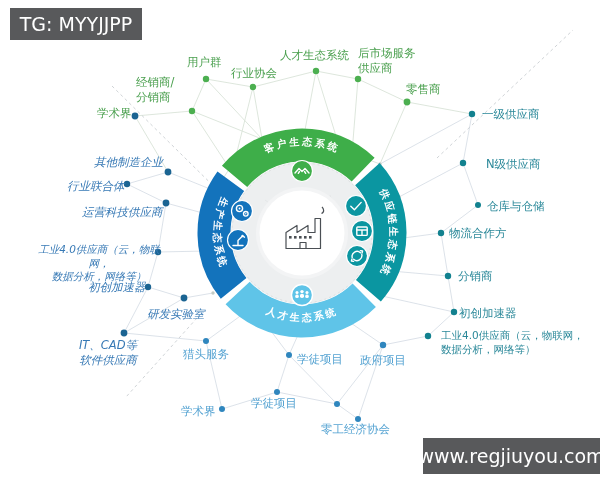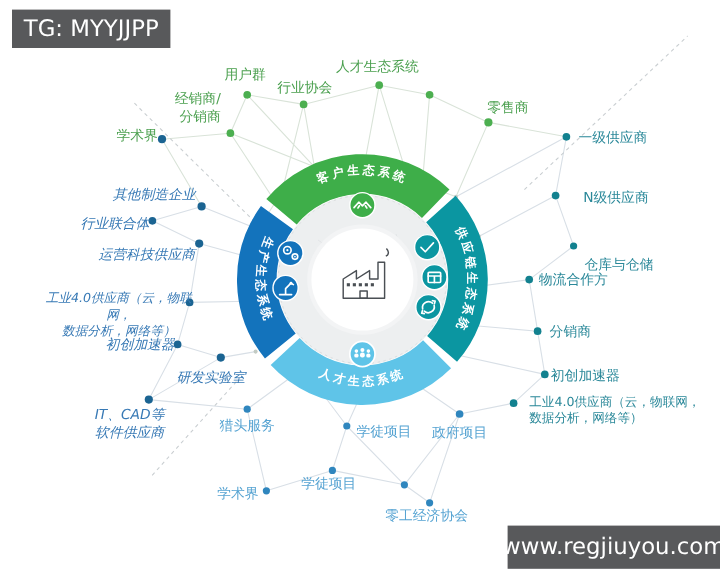--- a/index.html
+++ b/index.html
@@ -194,22 +194,24 @@
           </g>
           <rect class="fct" x="300" y="242.5" width="6" height="6"></rect>
         </g>
       </g>
     </g>
   </svg>
 
   <div class="node n-customer" style="left:187px;top:55px">用户群</div>
   <div class="node n-customer" style="left:231px;top:66px">行业协会</div>
   <div class="node n-customer" style="left:280px;top:48px">人才生态系统</div>
+  <div class="node n-customer" style="left:358px;top:46px">后市场服务
+供应商</div>
   <div class="node n-customer" style="left:406px;top:82px">零售商</div>
-  <div class="node n-customer" style="left:136px;top:75px;width:48px;text-align:right">经销商/
+  <div class="node n-customer" style="left:136px;top:75px;width:48px;text-align:left">经销商/
 分销商</div>
   <div class="node n-customer" style="left:97px;top:106px">学术界</div>
 
   <div class="node n-production" style="left:94px;top:155px">其他制造企业</div>
   <div class="node n-production" style="left:67px;top:179px">行业联合体</div>
   <div class="node n-production" style="left:82px;top:205px">运营科技供应商</div>
   <div class="node n-production small" style="left:28px;top:243px;width:142px;text-align:center">工业4.0供应商（云，物联网，
 数据分析，网络等）</div>
   <div class="node n-production" style="left:88px;top:280px">初创加速器</div>
   <div class="node n-production" style="left:147px;top:307px">研发实验室</div>
@@ -218,21 +220,21 @@
 
   <div class="node n-talent" style="left:183px;top:347px">猎头服务</div>
   <div class="node n-talent" style="left:297px;top:352px">学徒项目</div>
   <div class="node n-talent" style="left:360px;top:353px">政府项目</div>
   <div class="node n-talent" style="left:251px;top:396px">学徒项目</div>
   <div class="node n-talent" style="left:181px;top:404px">学术界</div>
   <div class="node n-talent" style="left:321px;top:422px">零工经济协会</div>
 
   <div class="node n-supply" style="left:482px;top:107px">一级供应商</div>
   <div class="node n-supply" style="left:486px;top:157px">N级供应商</div>
-  <div class="node n-supply" style="left:487px;top:213px">仓库与仓储</div>
+  <div class="node n-supply" style="left:487px;top:199px">仓库与仓储</div>
   <div class="node n-supply" style="left:449px;top:226px">物流合作方</div>
   <div class="node n-supply" style="left:458px;top:269px">分销商</div>
   <div class="node n-supply" style="left:459px;top:306px">初创加速器</div>
   <div class="node n-supply small" style="left:441px;top:329px">工业4.0供应商（云，物联网，
 数据分析，网络等）</div>
 
   <div class="badge badge-tl">TG: MYYJJPP</div>
   <div class="badge badge-br">www.regjiuyou.com</div>
 
 </div>

